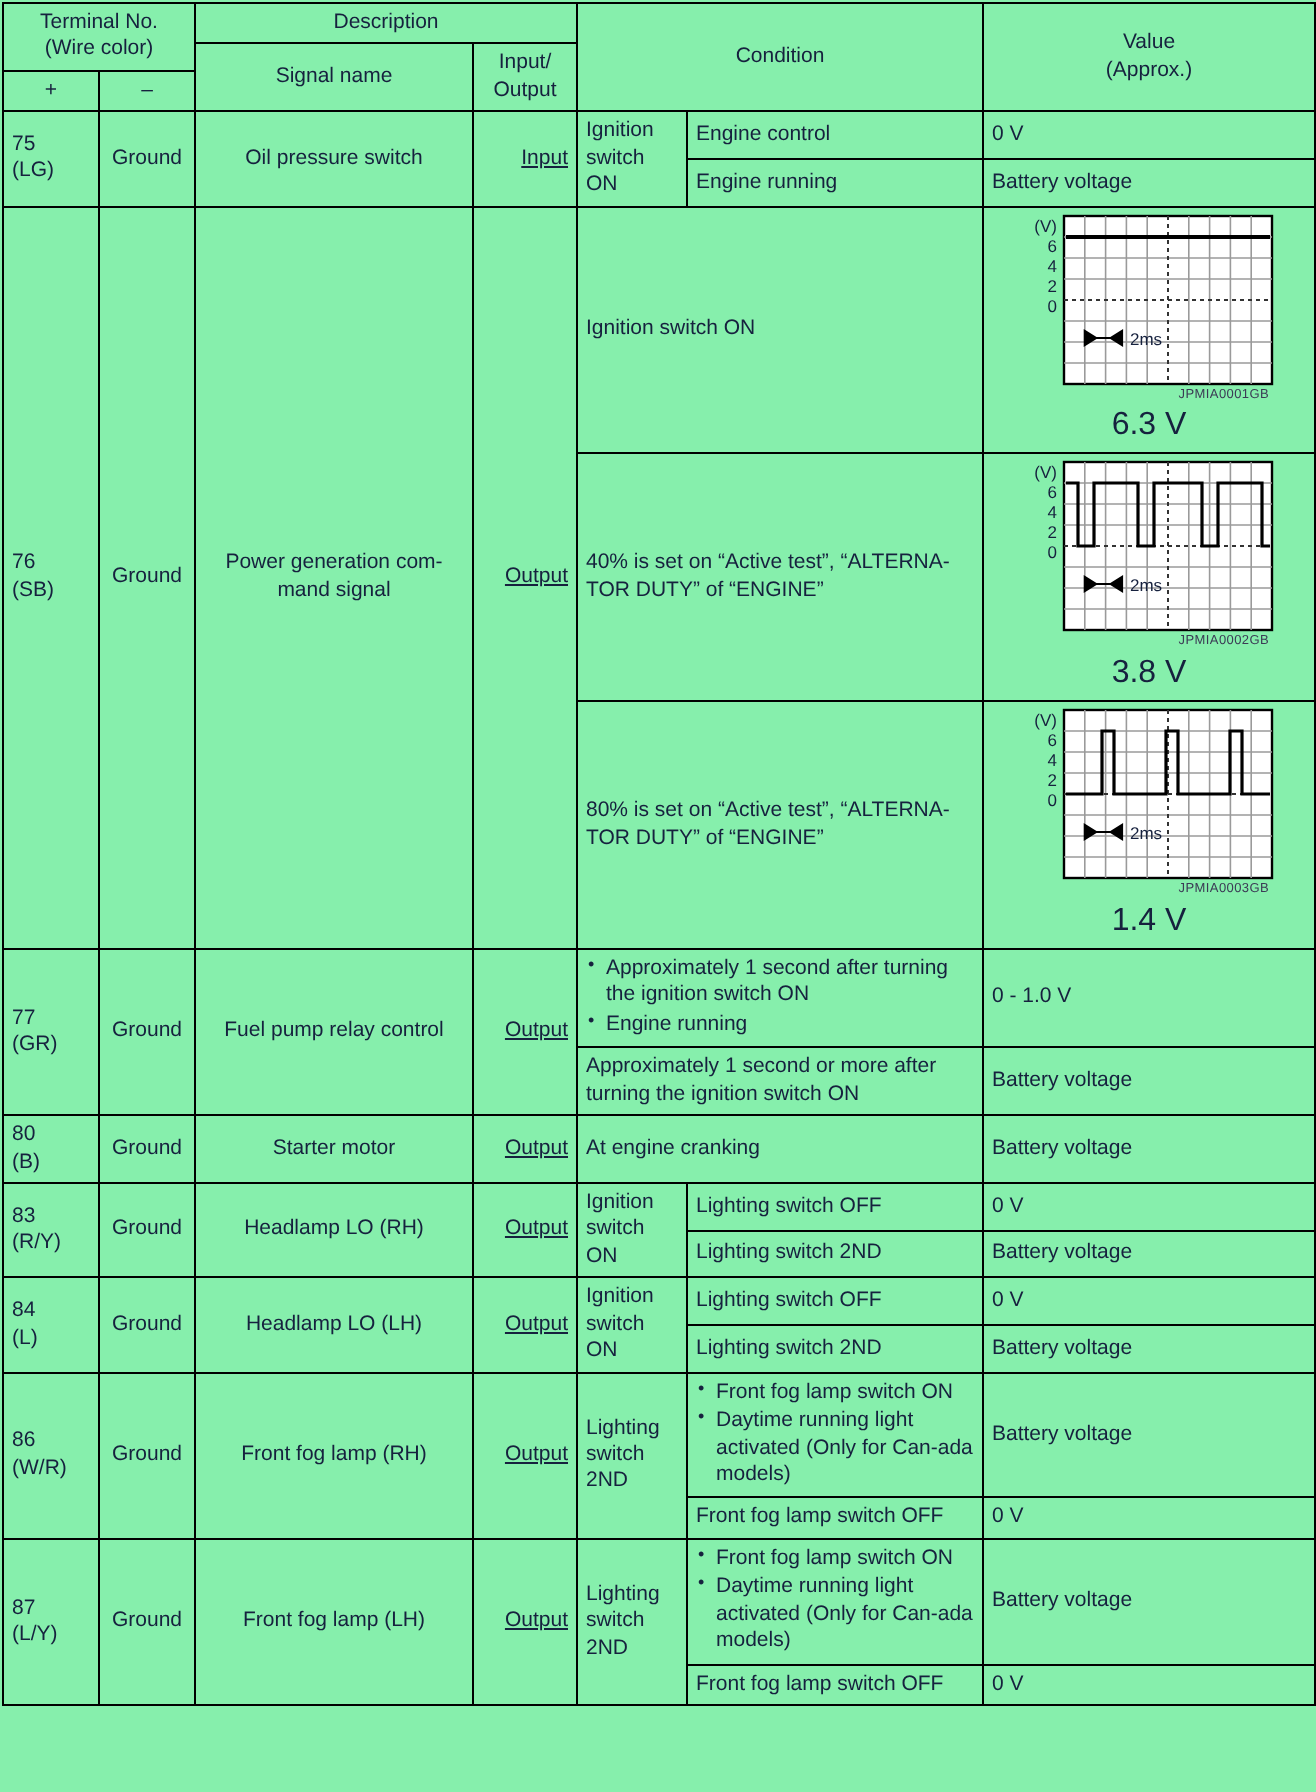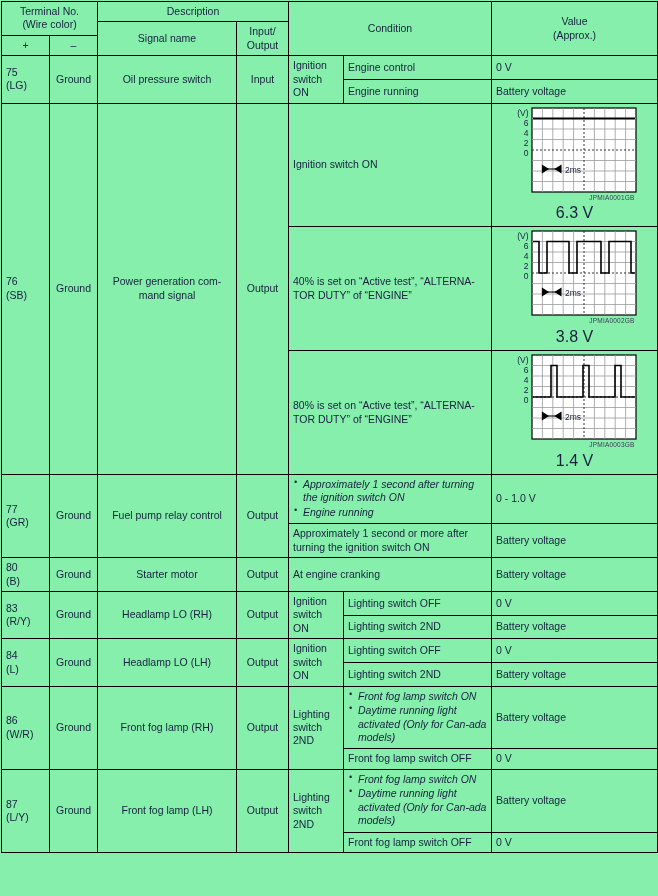--- a/index.html
+++ b/index.html
@@ -31,21 +31,21 @@
     font-weight: normal;
     font-size: 10.5px;
     line-height: 1.28;
     padding: 3px 4px;
     vertical-align: middle;
     color: #16213e;
   }
   .c-term    { width: 48px;  text-align: left; }
   .c-gnd     { width: 48px;  text-align: center; }
   .c-signal  { width: 139px; text-align: center; }
-  .c-io      { width: 52px;  text-align: center; }
+  .c-io      { width: 52px;  text-align: right; text-decoration: underline; }
   .c-cond-a  { width: 55px;  text-align: left; }
   .c-cond-b  { width: 148px; text-align: left; }
   .c-value   { width: 166px; text-align: left; }
 
   .hdr { text-align: center; vertical-align: middle; }
   .hdr-sub { text-align: center; }
 
   .term-no { display:block; }
   .term-wire { display:block; }
 
@@ -53,21 +53,20 @@
 
   ul.bullets {
     margin: 0;
     padding: 0;
     list-style: none;
   }
   ul.bullets li {
     position: relative;
     padding-left: 10px;
     margin: 0 0 1px 0;
-    font-style: italic;
   }
   ul.bullets li:before {
     content: "\2022";
     position: absolute;
     left: 1px;
     top: -1px;
     font-size: 9px;
   }
 
   

